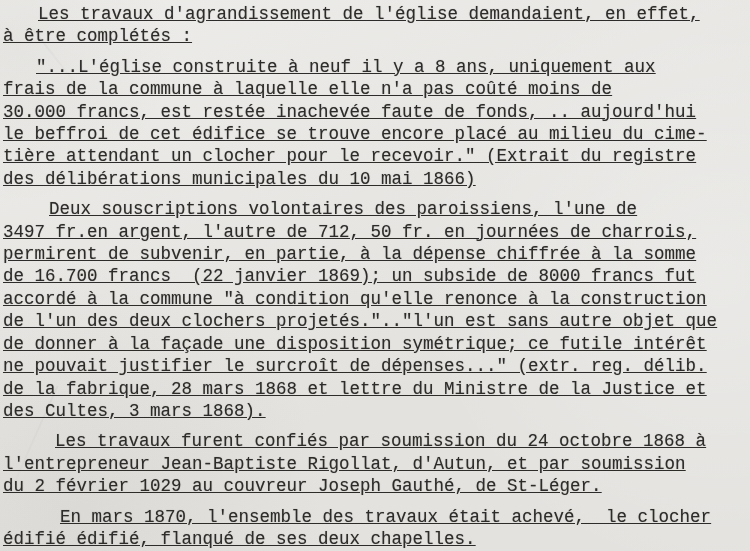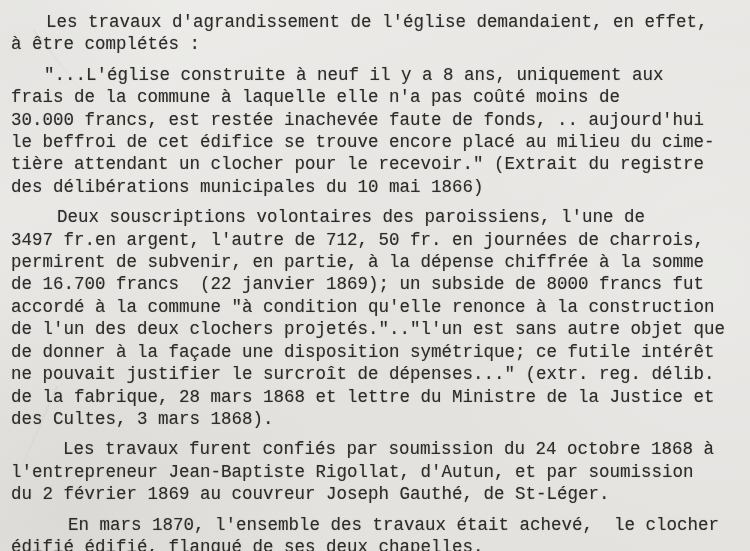--- a/index.html
+++ b/index.html
@@ -41,23 +41,24 @@
     width: 750px;
     height: 551px;
     padding: 3px 2px 0 3px;
     font-family: "Liberation Mono", "DejaVu Sans Mono", monospace;
     font-size: 17.5px;
     line-height: 22.4px;
     color: #2d2c2a;
     text-shadow: 0 0 1px rgba(45,44,42,0.38);
   }
   .para {
-    margin: 8px;
+    margin: 0;
     white-space: pre-wrap;
     word-break: normal;
+    text-decoration: underline;
   }
   .para + .para { margin-top: 8px; }
   
   .para:nth-of-type(1) { text-indent: 35px; }
   .para:nth-of-type(2) { text-indent: 33px; }
   .para:nth-of-type(3) { text-indent: 46px; }
   .para:nth-of-type(4) { text-indent: 52px; }
   .para:nth-of-type(5) { text-indent: 57px; }
 </style>
 </head>
@@ -77,16 +78,16 @@
 permirent de subvenir, en partie, à la dépense chiffrée à la somme
 de 16.700 francs  (22 janvier 1869); un subside de 8000 francs fut
 accordé à la commune "à condition qu'elle renonce à la construction
 de l'un des deux clochers projetés.".."l'un est sans autre objet que
 de donner à la façade une disposition symétrique; ce futile intérêt
 ne pouvait justifier le surcroît de dépenses..." (extr. reg. délib.
 de la fabrique, 28 mars 1868 et lettre du Ministre de la Justice et
 des Cultes, 3 mars 1868).</p>
   <p class="para">Les travaux furent confiés par soumission du 24 octobre 1868 à
 l'entrepreneur Jean-Baptiste Rigollat, d'Autun, et par soumission
-du 2 février 1869 au couvreur Joseph Gauthé, de St-Léger.</p>
+du 2 février 1029 au couvreur Joseph Gauthé, de St-Léger.</p>
   <p class="para">En mars 1870, l'ensemble des travaux était achevé,  le clocher
 édifié édifié, flanqué de ses deux chapelles.</p>
 </div>
 
 </body></html>

